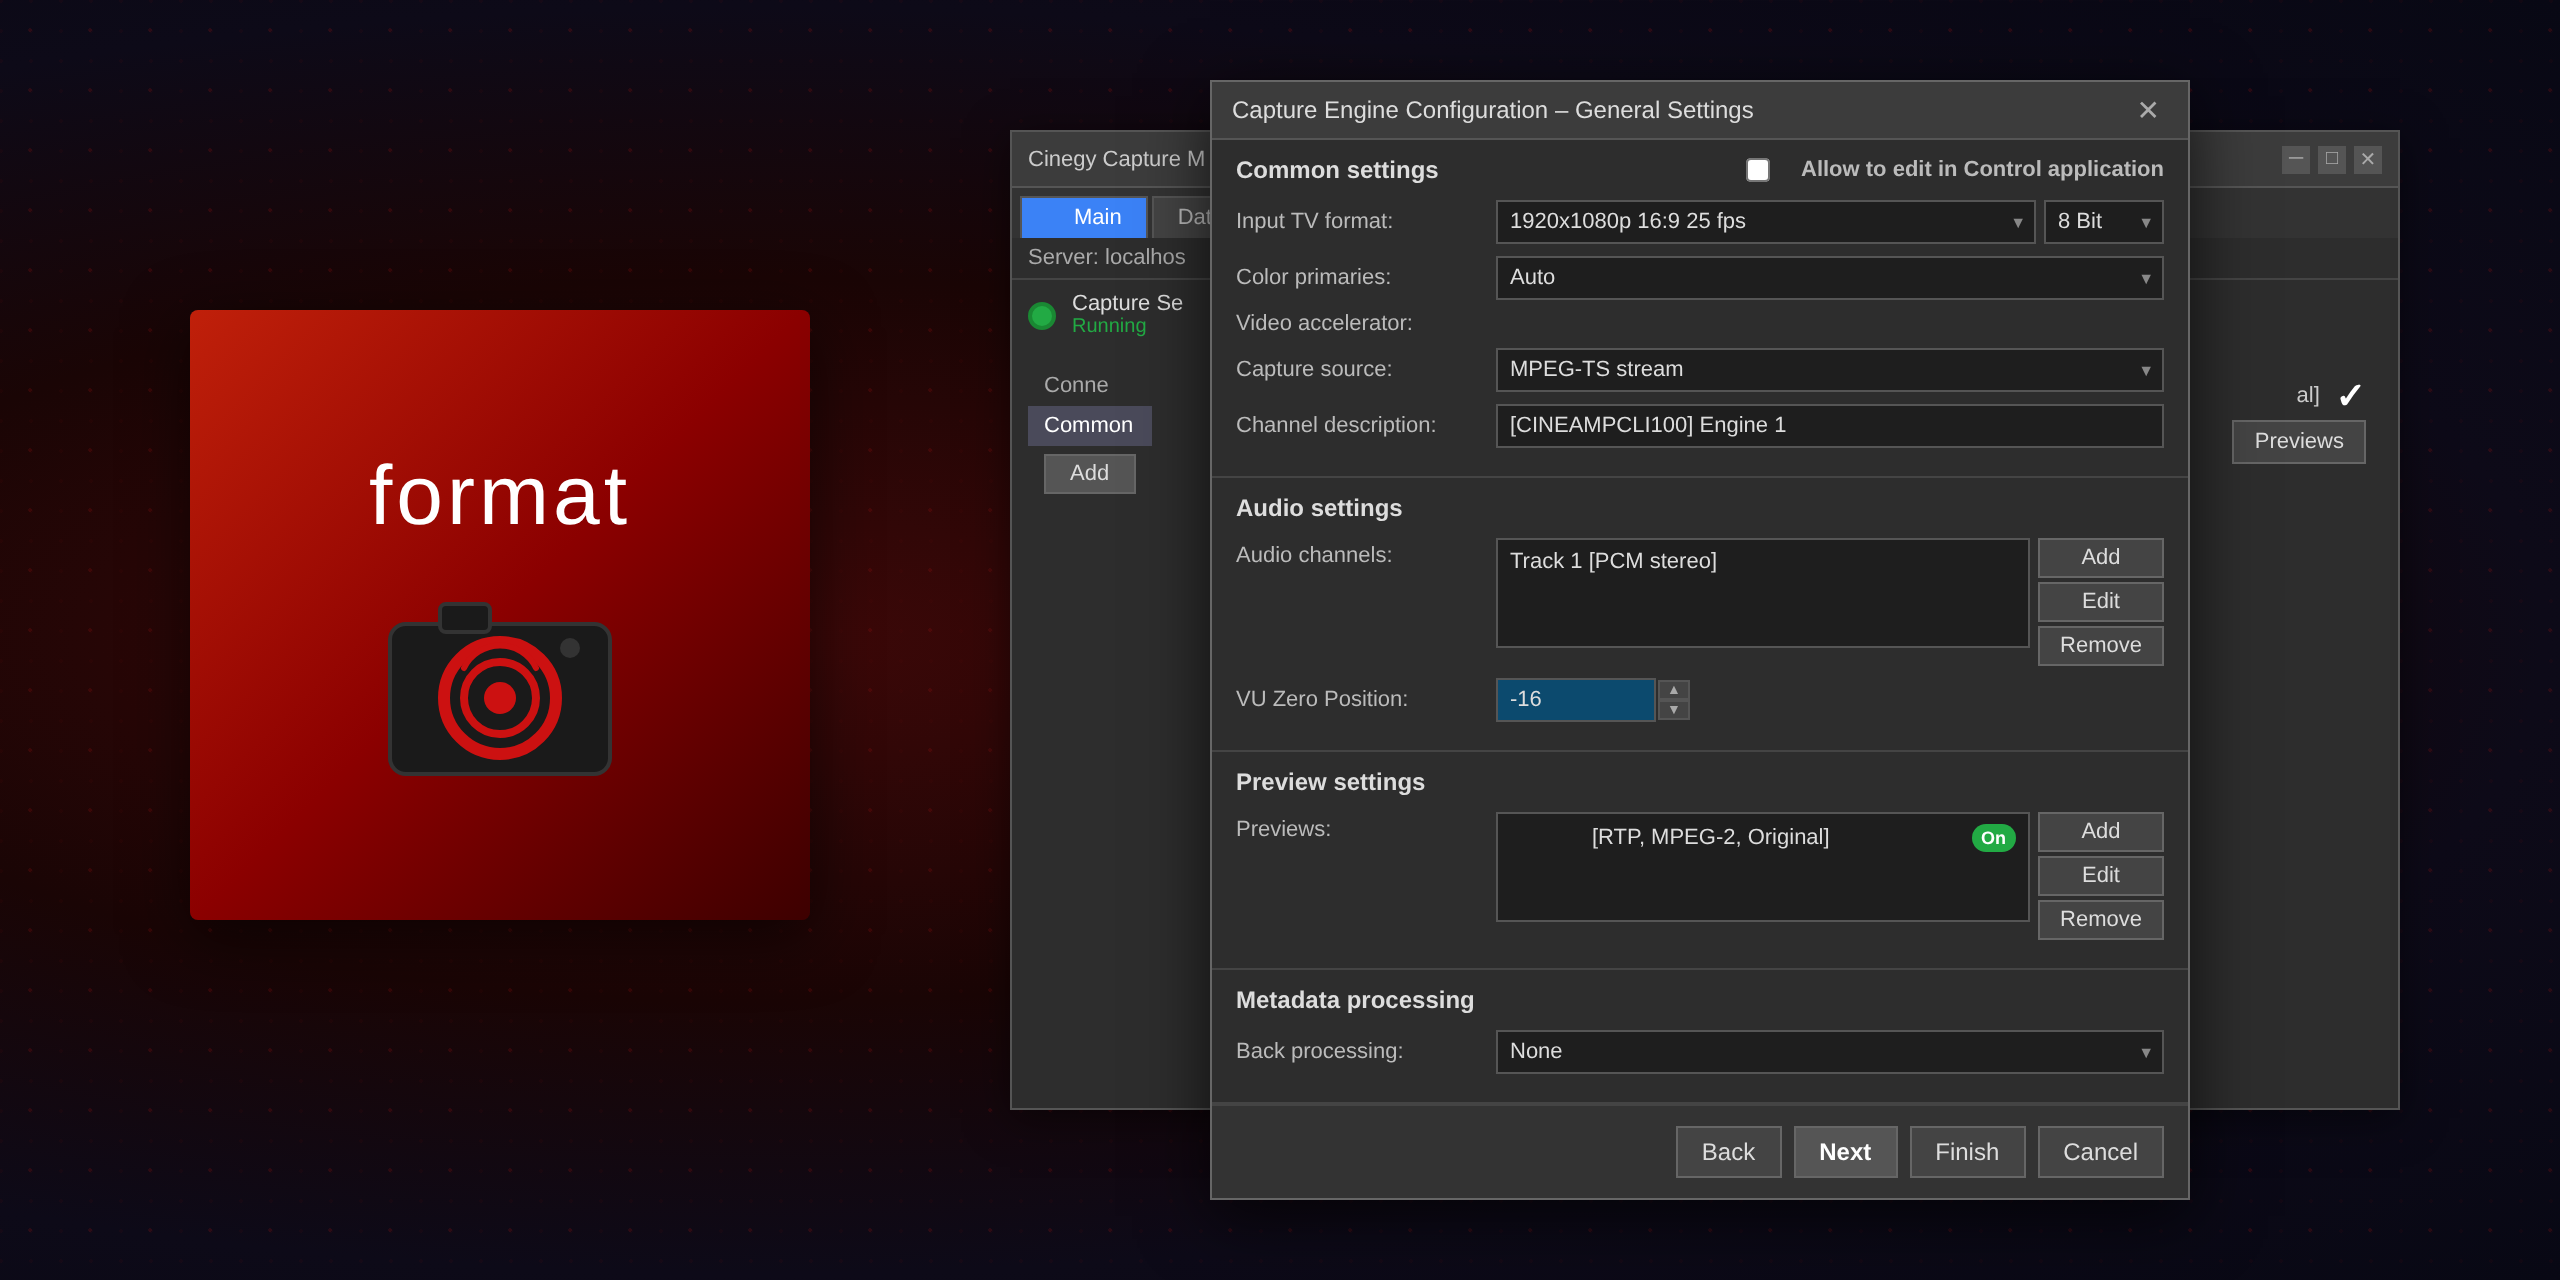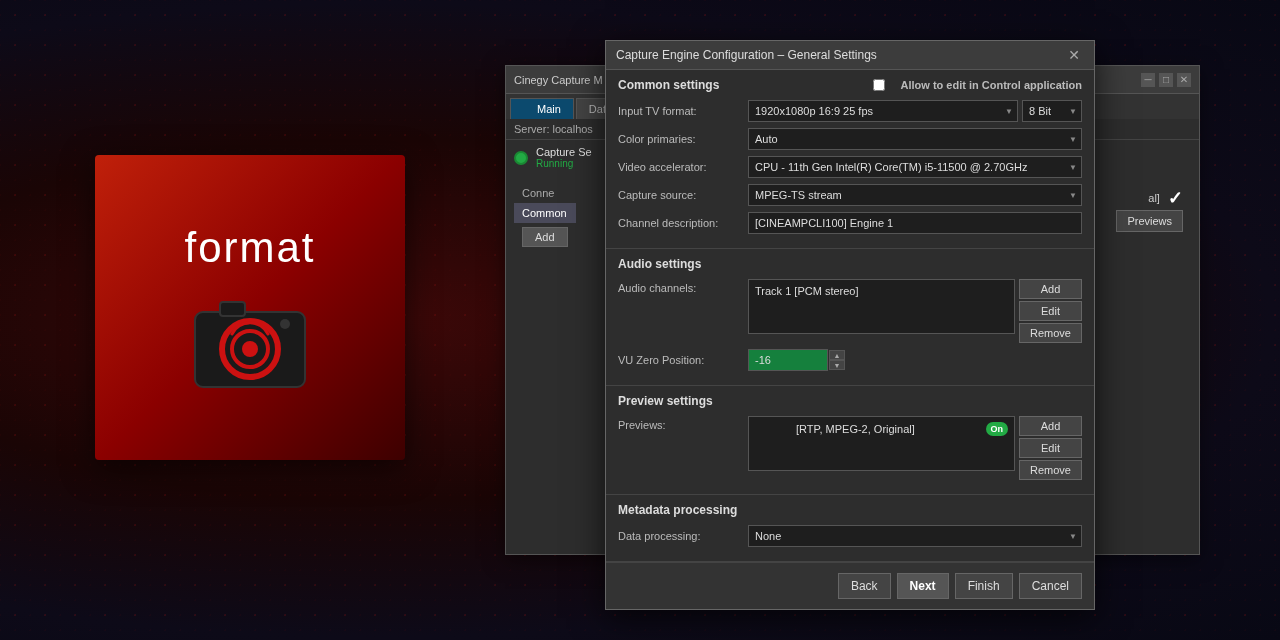--- a/index.html
+++ b/index.html
@@ -108,21 +108,21 @@
       padding: 4px 12px;
       background: #444;
       color: #bbb;
       font-size: 11px;
       cursor: pointer;
       border-top: 1px solid #555;
       border-left: 1px solid #555;
       border-right: 1px solid #555;
     }
     .app-tab.active {
-      background: #0c4a6e;
+      background: #3b82f6;
       color: #fff;
       padding-left: 26px;
     }
 
     .server-bar {
       padding: 4px 8px;
       background: #2d2d2d;
       color: #aaa;
       font-size: 11px;
       border-bottom: 1px solid #444;
@@ -405,21 +405,21 @@
       font-size: 11px;
       cursor: pointer;
     }
 
     .vu-row {
       display: flex;
       align-items: center;
     }
     .vu-input {
       width: 80px;
-      background: #15803d;
+      background: #0c4a6e;
       border: 1px solid #555;
       color: #ddd;
       padding: 2px 6px;
       font-size: 11px;
       height: 22px;
     }
     .vu-spinners {
       display: flex;
       flex-direction: column;
       margin-left: 1px;
@@ -535,25 +535,20 @@
         <span class="form-label">Color primaries:</span>
         <div class="select-wrapper">
           <select>
             <option>Auto</option>
           </select>
         </div>
       </div>
 
       <div class="form-row">
         <span class="form-label">Video accelerator:</span>
-        <div class="select-wrapper">
-          <select>
-            <option>CPU - 11th Gen Intel(R) Core(TM) i5-11500 @ 2.70GHz</option>
-          </select>
-        </div>
       </div>
 
       <div class="form-row">
         <span class="form-label">Capture source:</span>
         <div class="select-wrapper">
           <select>
             <option>MPEG-TS stream</option>
           </select>
         </div>
       </div>
@@ -611,21 +606,21 @@
         </div>
       </div>
     </div>
 
     <div class="section">
       <div class="section-header">
         <span>Metadata processing</span>
       </div>
 
       <div class="form-row">
-        <span class="form-label">Data processing:</span>
+        <span class="form-label">Back processing:</span>
         <div class="select-wrapper">
           <select>
             <option>None</option>
           </select>
         </div>
       </div>
     </div>
 
   </div>
 

